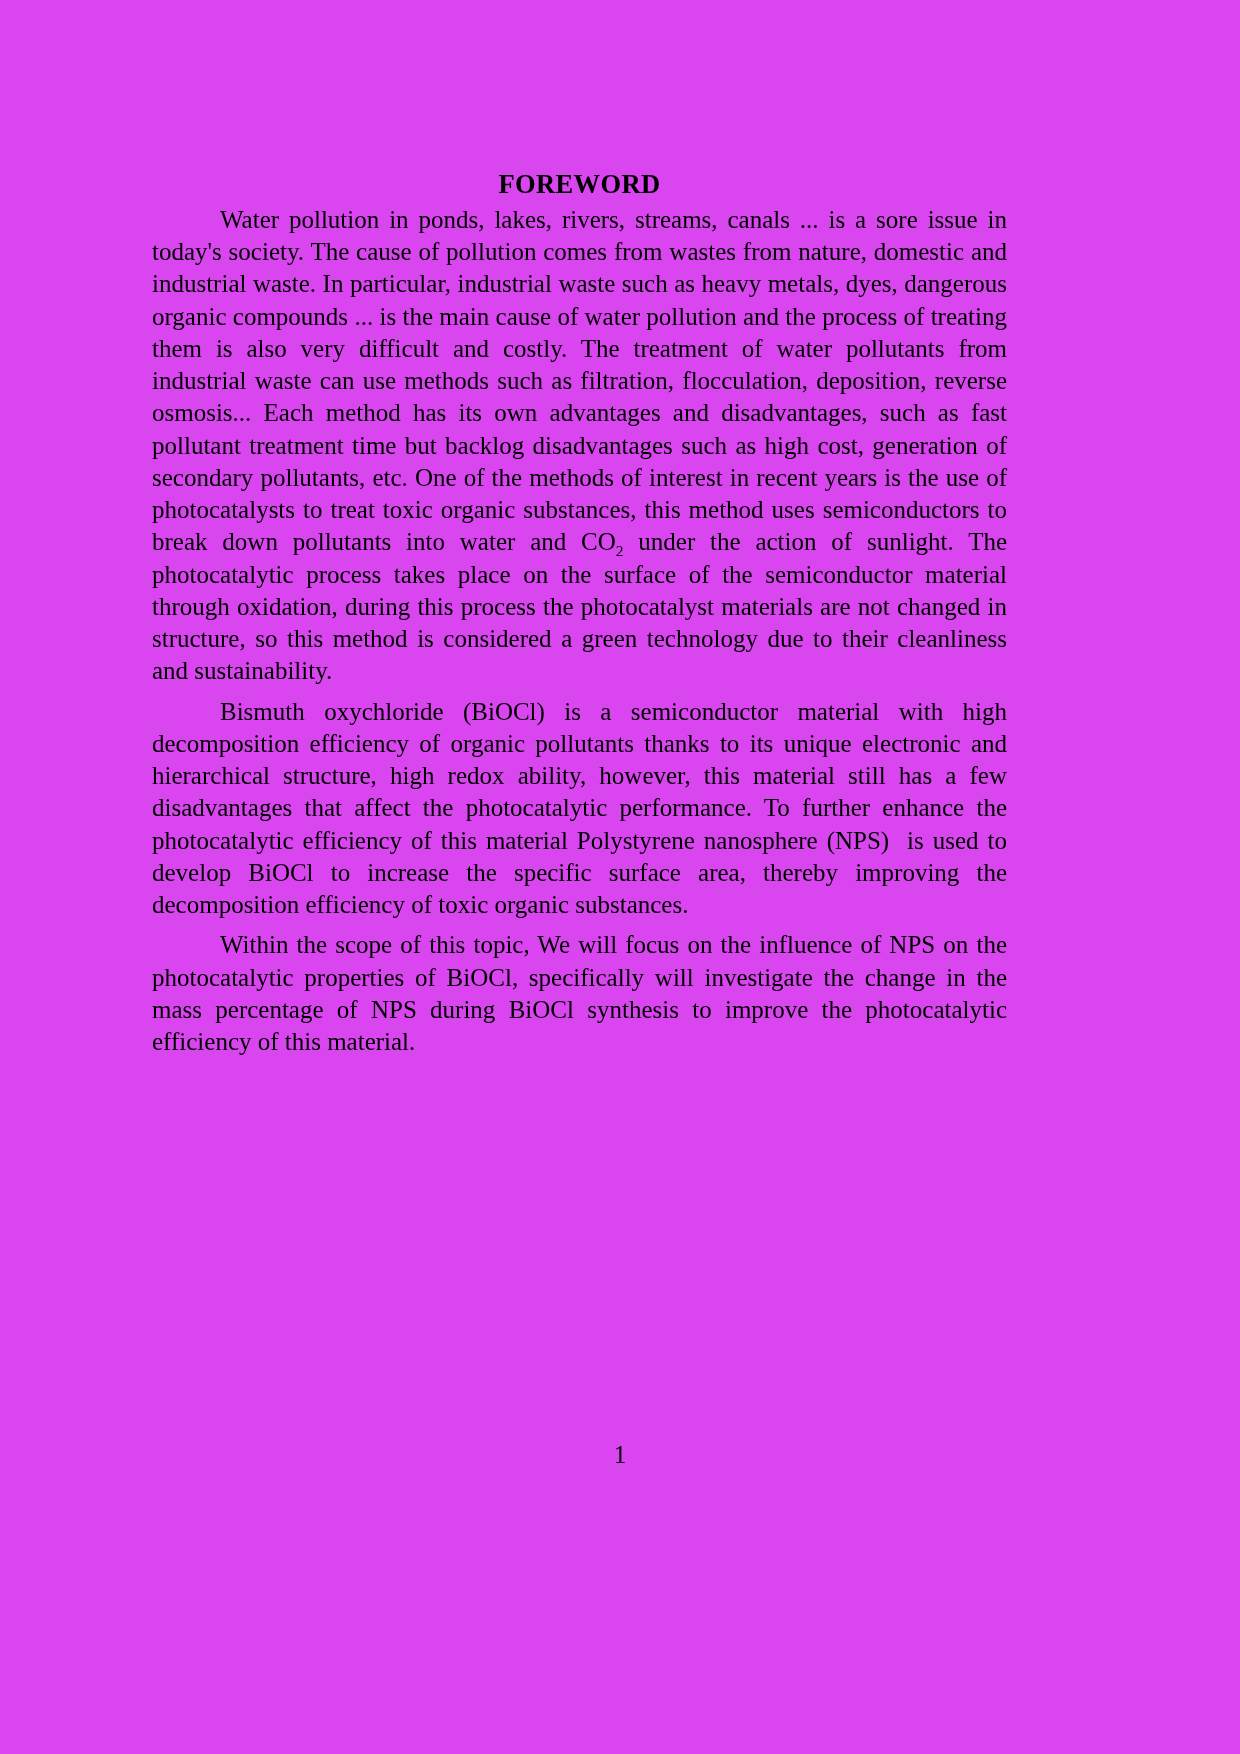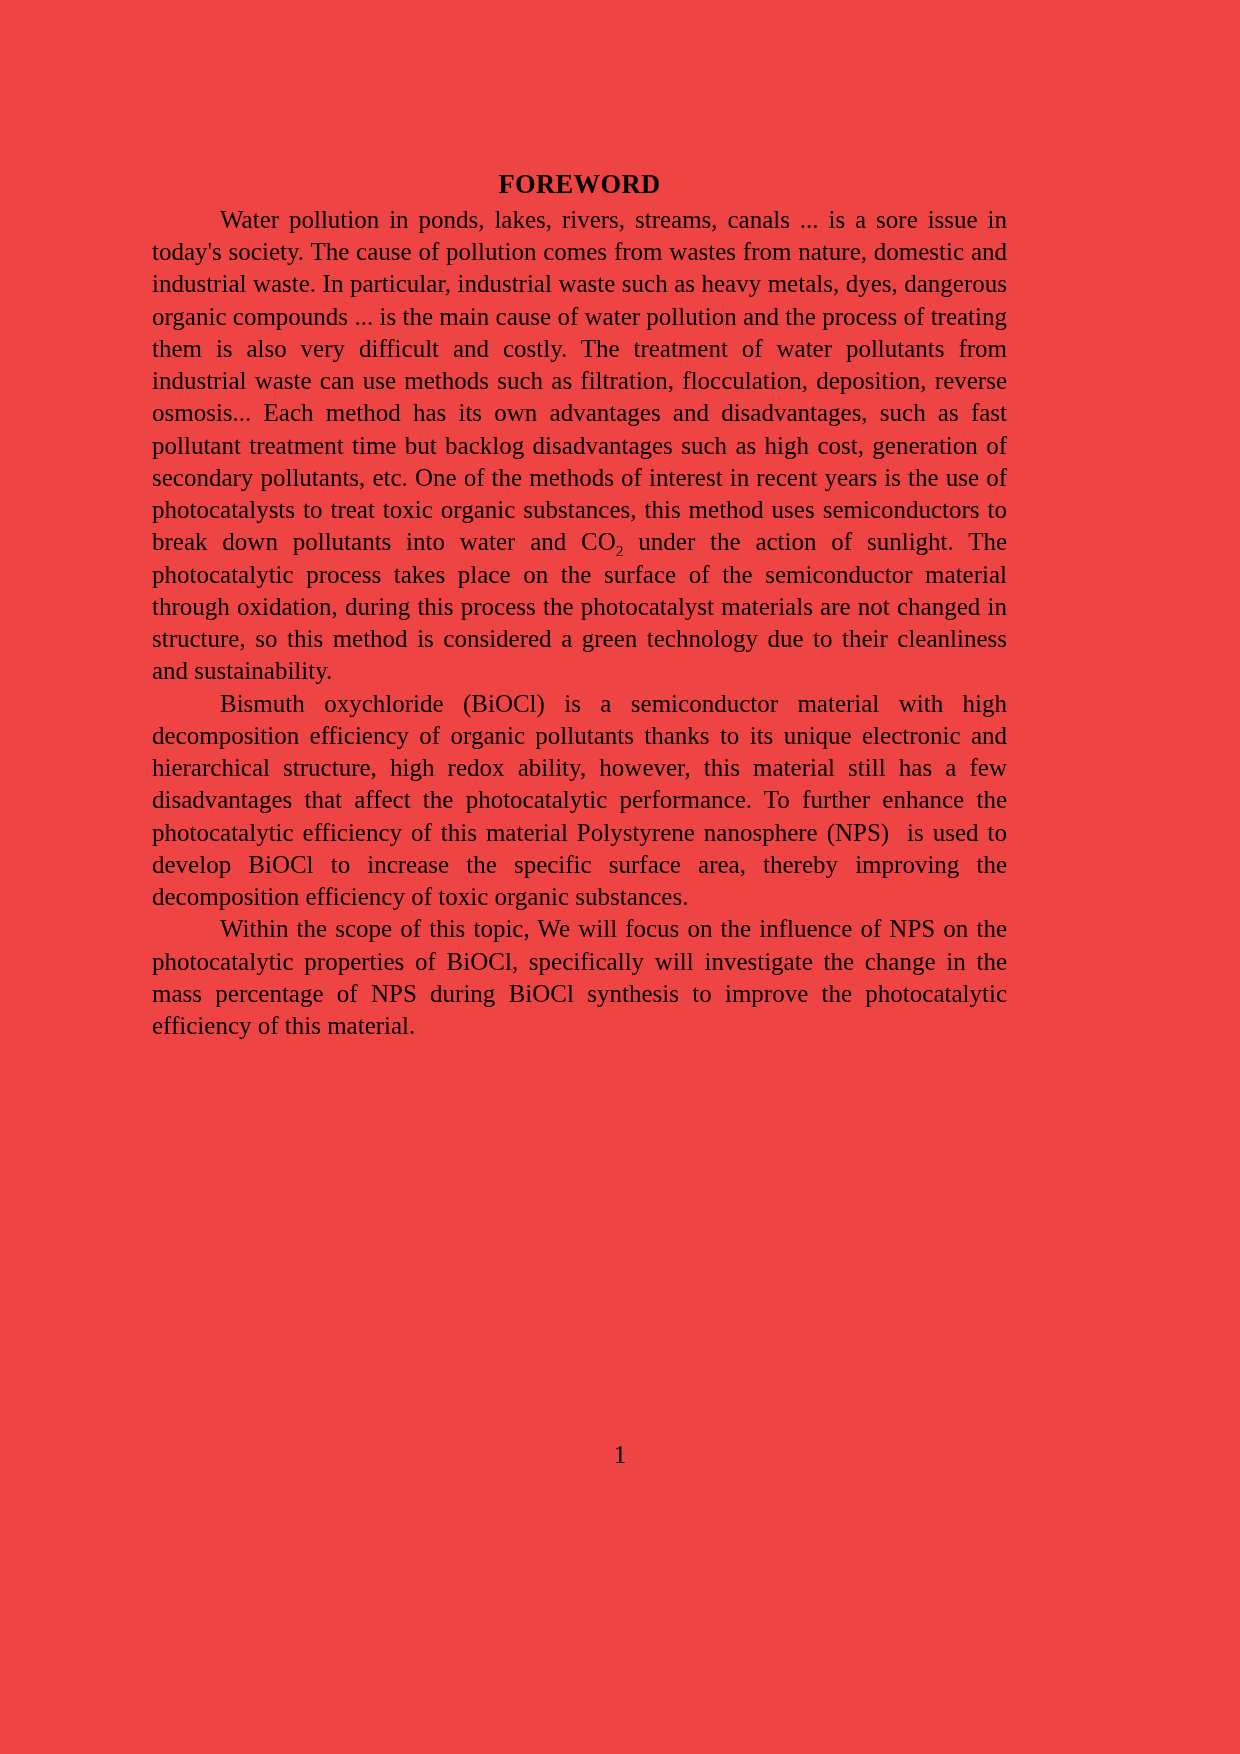--- a/index.html
+++ b/index.html
@@ -8,21 +8,21 @@
     background: #ffffff;
   }
   body {
     font-family: "Liberation Serif", "DejaVu Serif", serif;
     color: #000000;
   }
   .page {
     position: relative;
     width: 1240px;
     height: 1754px;
-    background: #ef4444;
+    background: #d946ef;
     box-sizing: border-box;
     overflow: hidden;
   }
   .content {
     position: absolute;
     left: 152px;
     top: 168px;
     width: 855px;
   }
   .doc-title {
@@ -37,21 +37,21 @@
     font-size: 25px;
     line-height: 1.29;
     text-align: justify;
     text-justify: inter-word;
     text-indent: 68px;
     margin: 0;
     hyphens: none;
     -webkit-hyphens: none;
   }
   .para + .para {
-    margin-top: 0;
+    margin-top: 8px;
     font-family: Liberation Serif, serif;
   }
   
   .para sub {
     font-size: 0.62em;
     vertical-align: sub;
     line-height: 0;
   }
   .page-number {
     position: absolute;

